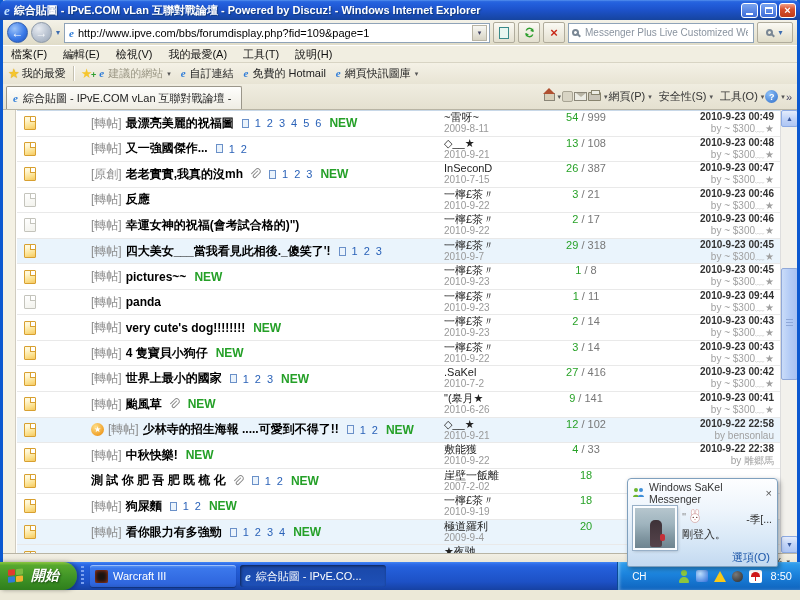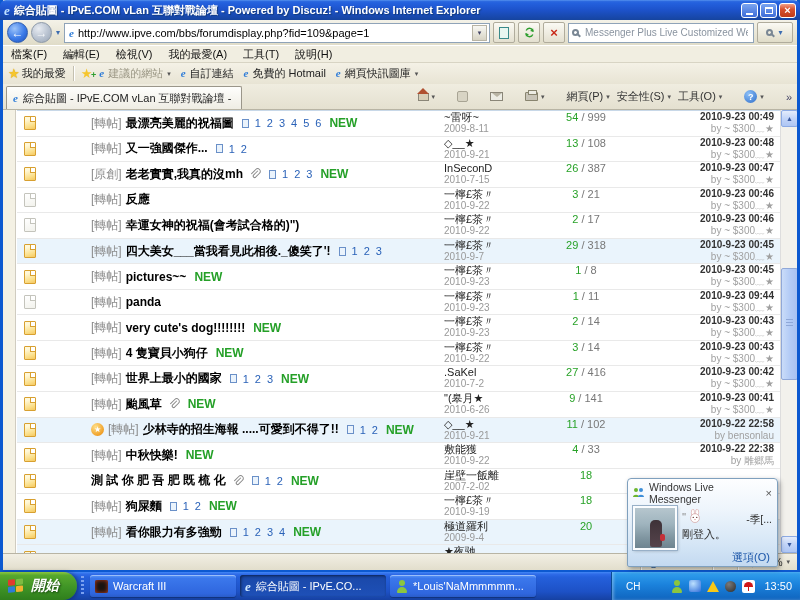--- a/index.html
+++ b/index.html
@@ -63,21 +63,21 @@
   .favsep{width:1px;height:15px;background:#C4C0B0;margin:0 5px;box-shadow:1px 0 0 #FFF;}
   .fav-item{display:flex;align-items:center;gap:4px;padding:2px 5px;}
   .fav-item.muted{color:#9A9684;}
   .e-icon{font-family:"Liberation Serif","DejaVu Serif",serif;font-style:italic;font-weight:700;color:#2E7CD8;font-size:11px;line-height:11px;}
   .caret{font-size:7px;color:#555;}
   .tabrow{height:26px;flex:none;display:flex;align-items:flex-end;background:linear-gradient(#F0EDE0,#E4E0D0);
     padding:0 3px;border-bottom:1px solid #B8B4A4;}
   .tab{width:236px;height:23px;background:linear-gradient(#FEFEFC,#EFEDE4);border:1px solid #9A968A;border-bottom:none;
     border-radius:2px 2px 0 0;display:flex;align-items:center;gap:5px;padding:0 6px;font-size:11px;color:#222;}
   .tab .t{white-space:nowrap;overflow:hidden;}
-  .cmdbar{margin-left:auto;display:flex;align-items:center;gap:22px;font-size:11px;color:#333;padding:0 2px 5px 0;}
+  .cmdbar{margin-left:auto;display:flex;align-items:center;gap:1px;font-size:11px;color:#333;padding:0 2px 5px 0;}
   .cmd-btn{display:flex;align-items:center;gap:3px;}
   .home-ic{width:11px;height:8px;background:#D8CFB8;border:1px solid #8A8678;position:relative;}
   .home-ic::before{content:"";position:absolute;left:-2px;top:-6px;border-left:6px solid transparent;border-right:6px solid transparent;border-bottom:6px solid #B05030;}
   .feed-ic{width:11px;height:11px;background:#D8D4C4;border:1px solid #A8A494;border-radius:2px;}
   .mail-ic{width:13px;height:9px;background:#ECECE4;border:1px solid #8A8678;position:relative;}
   .mail-ic::before{content:"";position:absolute;left:1px;top:0;border-left:5px solid transparent;border-right:5px solid transparent;border-top:4px solid #B8B4A4;}
   .print-ic{width:13px;height:9px;background:#C8C4B8;border:1px solid #88846F;border-radius:1px 1px 0 0;position:relative;}
   .print-ic::before{content:"";position:absolute;left:2px;top:-3px;width:7px;height:3px;background:#ECECE4;border:1px solid #88846F;}
   .help-ic{width:13px;height:13px;border-radius:50%;background:radial-gradient(circle at 35% 30%,#8CC0F8,#2E6CC8);
     color:#fff;font-size:9px;font-weight:700;display:flex;align-items:center;justify-content:center;}
@@ -154,21 +154,21 @@
     background:linear-gradient(#3E3238,#55434B);border-radius:5px 5px 2px 2px;}
   .avatar .fig::after{content:"";position:absolute;right:-3px;bottom:6px;width:5px;height:7px;background:#C43038;border-radius:2px;}
   .msn-mid{flex:1;padding-top:3px;min-width:0;}
   .l1{display:flex;align-items:center;gap:2px;color:#888;}
   .l2{color:#333;margin-top:2px;}
   .msn-name{flex:none;color:#333;padding-top:7px;white-space:nowrap;font-size:10.5px;}
   .msn-foot{text-align:right;padding:0 7px 3px 0;}
   .msn-foot a{color:#1A55A8;text-decoration:none;}
 
   
-  .taskbar{position:absolute;left:0;bottom:0;width:800px;height:28px;display:flex;align-items:center;
+  .taskbar{position:absolute;left:0;bottom:10px;width:800px;height:28px;display:flex;align-items:center;
     background:linear-gradient(180deg,#4287F5 0%,#2E6BE8 8%,#2460DC 18%,#1D51C6 70%,#1641A2 100%);}
   .startbtn{height:28px;padding:0 18px 0 8px;border-radius:0 14px 14px 0;flex:none;
     background:linear-gradient(180deg,#8CC63F 0%,#57A82E 12%,#3F9426 55%,#2F7E1C 100%);
     display:flex;align-items:center;gap:6px;color:#fff;font-size:14px;font-weight:700;font-style:italic;
     text-shadow:1px 1px 2px #1A4A10;box-shadow:2px 0 4px rgba(0,0,0,.35);}
   .winflag{width:17px;height:15px;display:grid;grid-template-columns:7px 7px;grid-template-rows:6px 6px;gap:1px;transform:skewY(-6deg);}
   .winflag i{border-radius:1px;display:block;}
   .wf1{background:#E23A2E;}.wf2{background:#7DBB42;}.wf3{background:#2E7CD8;}.wf4{background:#F2B230;}
   .qlsep{width:3px;height:20px;margin:0 4px;flex:none;
     background:repeating-linear-gradient(180deg,#7AA0F0 0 2px,transparent 2px 4px);}
@@ -658,21 +658,21 @@
                 <a class="pg">1</a>
                 <a class="pg">2</a>
               </span>
       <span class="new" style="display: inline;">NEW</span>
     </div>
     <div class="c-author">
       <a class="aname" href="#">◇__★</a>
       <div class="adate">2010-9-21</div>
     </div>
     <div class="c-replies">
-      <span class="rep">11</span><span class="views"> / 102</span>
+      <span class="rep">12</span><span class="views"> / 102</span>
     </div>
     <div class="c-last">
       <div class="ldate">2010-9-22 22:58</div>
       <a class="lby" href="#">by bensonlau</a>
     </div>
   </div>
           <div class="trow">
     <div class="c-icon">
       <span class="ficon"></span>
     </div>
@@ -831,21 +831,21 @@
   </div>
 
   <div class="msn">
     <div class="msn-head">
       <span><svg width="13" height="11" viewBox="0 0 13 11">
             <circle cx="4" cy="3" r="2" fill="#6CB52E"></circle>
             <path d="M1 10c0-3 6-3 6 0z" fill="#6CB52E"></path>
             <circle cx="9" cy="3" r="2" fill="#3E8ED8"></circle>
             <path d="M6 10c0-3 6-3 6 0z" fill="#3E8ED8"></path>
           </svg></span>
-      <span>Windows Live Messenger</span>
+      <span>Windows SaKel Messenger</span>
       <span class="msn-x">×</span>
     </div>
     <div class="msn-body">
       <span class="avatar">
           <i class="fig"></i>
         </span>
       <div class="msn-mid">
         <div class="l1">
           <span>''</span>
           <span><svg width="14" height="14" viewBox="0 0 20 20">
@@ -879,28 +879,24 @@
     <span class="qlsep"></span>
     <div class="tasks" id="tasks">
         <div class="task">
           <span class="task-ic wc3"></span>
           <span class="lbl">Warcraft III</span>
         </div>
         <div class="task active">
           <span class="task-ic ie">e</span>
           <span class="lbl">綜合貼圖 - IPvE.CO...</span>
         </div>
-        <div class="task">
-          <span class="task-ic person"></span>
-          <span class="lbl">*Louis'NaMmmmmm...</span>
-        </div>
       </div>
     <div class="tray">
       <span class="lang">CH</span>
       <span class="ti person"></span>
       <span class="ti ti-net"></span>
       <span class="ti ti-warn"></span>
       <span class="ti ti-vol"></span>
       <span class="ti ti-avira"></span>
-      <span class="clock">13:50</span>
+      <span class="clock">8:50</span>
     </div>
   </div>
 </div>
 
 </body></html>

